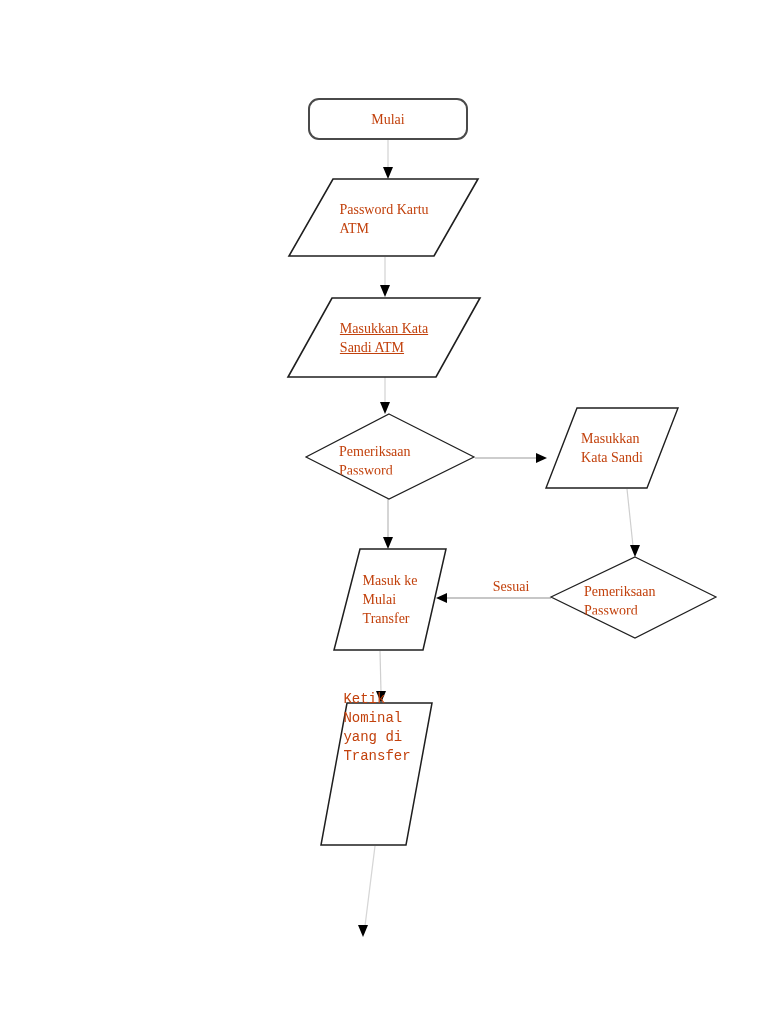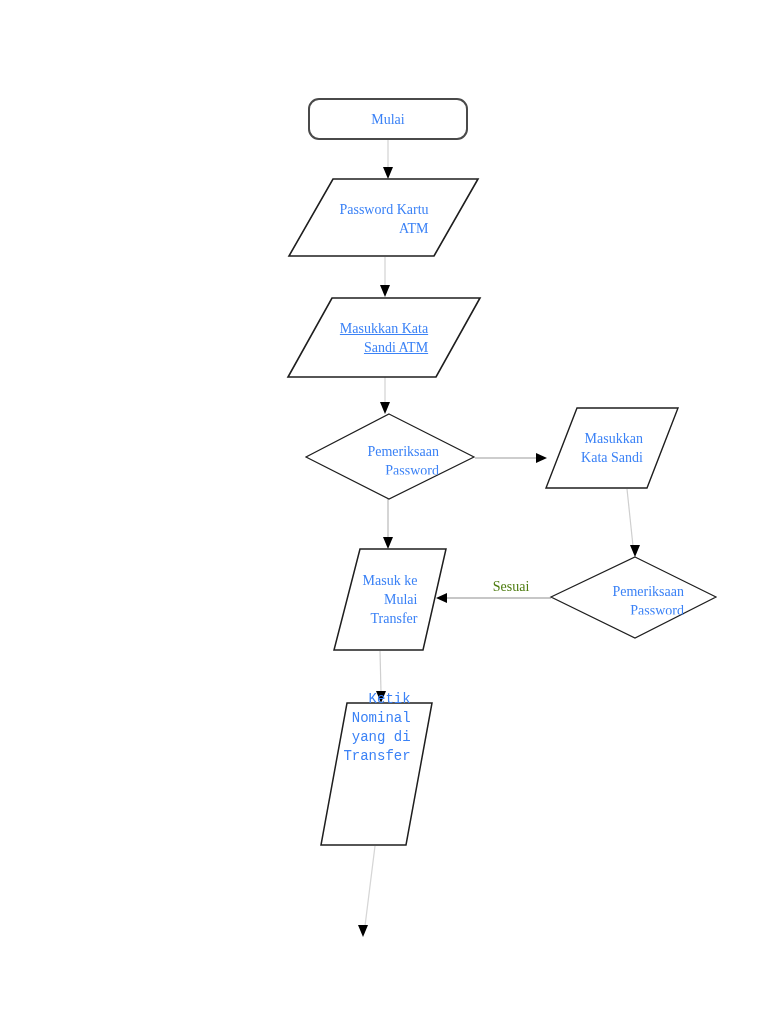--- a/index.html
+++ b/index.html
@@ -1,22 +1,22 @@
 <!DOCTYPE html>
 <html><head>
 <meta charset="utf-8">
 <style>
   html,body{margin:0;padding:0;background:#ffffff;}
   .page{position:relative;width:768px;height:1024px;background:#ffffff;overflow:hidden;
         font-family:"Liberation Serif","DejaVu Serif",serif;}
   .layer{position:absolute;left:0;top:0;width:768px;height:1024px;}
-  .label{position:absolute;transform:translate(-50%,-50%);text-align:right;
-         font-size:14px;line-height:19px;color:#3b82f6;white-space:pre-line;pointer-events:none;}
+  .label{position:absolute;transform:translate(-50%,-50%);text-align:left;
+         font-size:14px;line-height:19px;color:#c2410c;white-space:pre-line;pointer-events:none;}
   .clip{height:33px;overflow:hidden;}
-  .edge-label{position:absolute;transform:translate(-50%,-50%);font-size:14px;color:#4d7c0f;}
+  .edge-label{position:absolute;transform:translate(-50%,-50%);font-size:14px;color:#c2410c;}
 </style>
 </head>
 <body>
 
 <div class="page">
 
   <svg class="layer" width="768" height="1024" viewBox="0 0 768 1024">
 
     <line x1="388" y1="139" x2="388" y2="169" stroke="#d6d6d6" stroke-width="1.3"></line>
     <polygon points="383,167 393,167 388,179" fill="#000000"></polygon>

